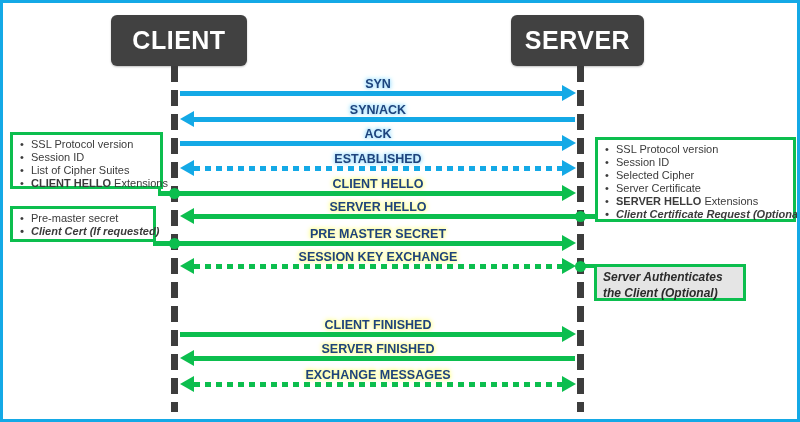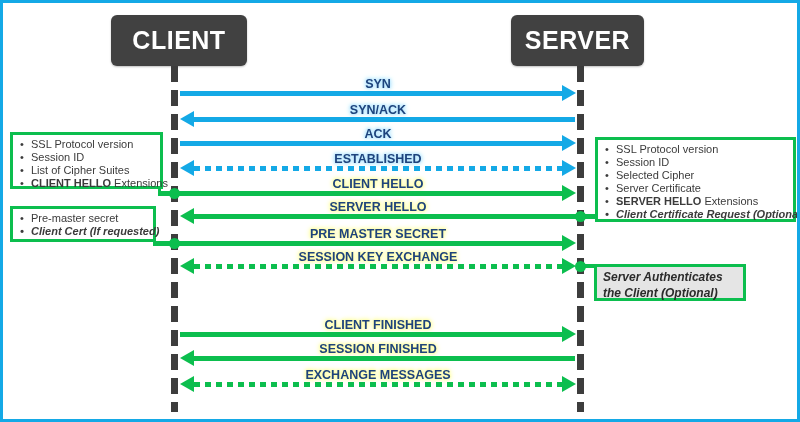--- a/index.html
+++ b/index.html
@@ -136,21 +136,21 @@
   </div>
 
 
   <div>
     <div class="lbl glow-y" style="top:314px;">CLIENT FINISHED</div>
     <div class="ln g-solid" style="left:177px;top:329px;width:382px;"></div>
     <div class="head r g" style="left:559px;top:323px;"></div>
   </div>
 
   <div>
-    <div class="lbl glow-y" style="top:338px;">SESSION FINISHED</div>
+    <div class="lbl glow-y" style="top:338px;">SERVER FINISHED</div>
     <div class="head l g" style="left:177px;top:347px;"></div>
     <div class="ln g-solid" style="left:190px;top:353px;width:382px;"></div>
   </div>
 
   <div>
     <div class="lbl glow-y" style="top:364px;">EXCHANGE MESSAGES</div>
     <div class="head l g" style="left:177px;top:373px;"></div>
     <div class="ln g-dot" style="left:191px;top:379px;width:368px;"></div>
     <div class="head r g" style="left:559px;top:373px;"></div>
   </div>

